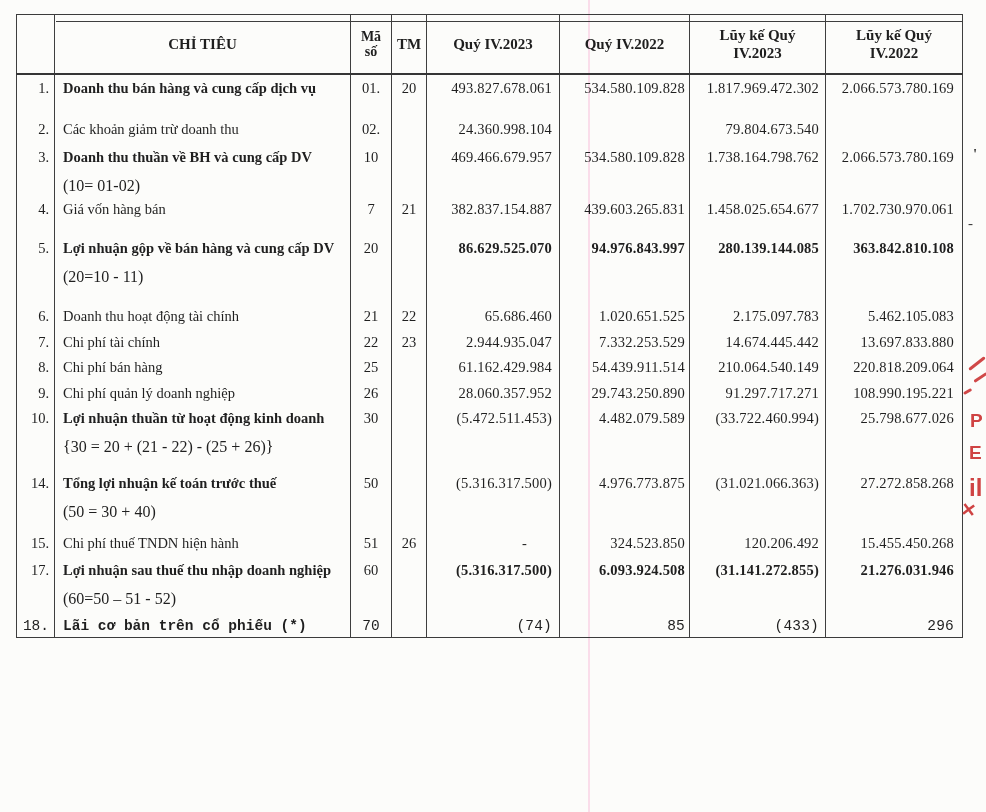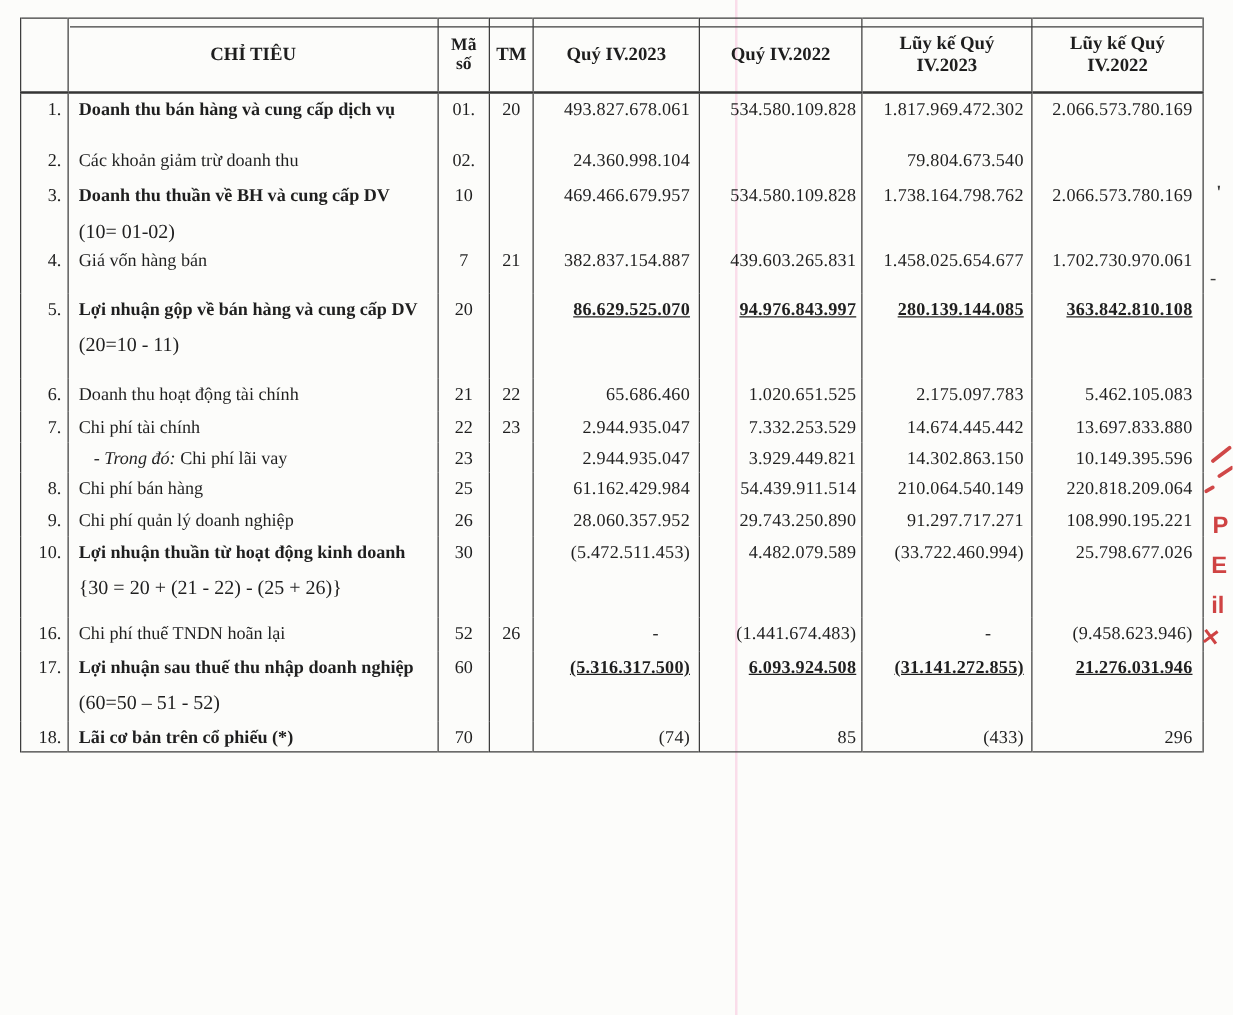--- a/index.html
+++ b/index.html
@@ -50,21 +50,21 @@
   .c-label{padding-left:8px !important;}
   .c-label.indent{padding-left:20px !important;}
   .bold .label-text{font-weight:bold;}
   .c-ma,.c-tm{text-align:center;font-size:14px;color:#2a2a2a;}
   .c-val{text-align:right;font-size:14px;color:#262626;letter-spacing:0.2px;}
   .c-v1{padding-right:7px !important;}
   .c-v2{padding-right:4px !important;}
   .c-v3{padding-right:6px !important;}
   .c-v4{padding-right:8px !important;}
   .c-val.dash{padding-right:32px !important;}
-  .vbold .c-val{font-weight:bold;text-decoration:underline;}
+  .vbold .c-val{font-weight:bold;}
   .sub-line{margin-top:9px;font-weight:normal;font-size:16px;}
   .italic-prefix{font-style:italic;}
 
   
   .top-line2{
     position:absolute;left:56px;top:21px;width:906px;height:1.3px;
     background:#3e3e3e;pointer-events:none;
   }
 
   
@@ -73,21 +73,21 @@
   .mark-dot{left:968px;top:215px;}
 
   
   .stamp{position:absolute;color:#cf4343;font-family:"Liberation Sans",sans-serif;font-weight:bold;}
   .stamp-stroke{position:absolute;background:#d04848;border-radius:2px;}
   .ss1{left:967px;top:362px;width:20px;height:3px;transform:rotate(-38deg);}
   .ss2{left:973px;top:376px;width:15px;height:3px;transform:rotate(-34deg);}
   .ss3{left:963px;top:390px;width:9px;height:2.5px;transform:rotate(-30deg);}
   .st-p{left:970px;top:410px;font-size:19px;}
   .st-e{left:969px;top:442px;font-size:19px;}
-  .st-il{left:969px;top:474px;font-size:19px;}
+  .st-il{left:969px;top:474px;font-size:24px;}
   .st-x{left:961px;top:499px;font-size:18px;transform:rotate(8deg);}
 </style>
 </head>
 <body>
 
 <div class="page">
 
   <div class="pink-line"></div>
   <div class="top-line2"></div>
 
@@ -187,30 +187,20 @@
         <tr style="height: 25px;">
           <td class="c-no">7.</td>
           <td class="c-label"><span class="label-text">Chi phí tài chính</span></td>
           <td class="c-ma">22</td>
           <td class="c-tm">23</td>
           <td class="c-val c-v1">2.944.935.047</td>
           <td class="c-val c-v2">7.332.253.529</td>
           <td class="c-val c-v3">14.674.445.442</td>
           <td class="c-val c-v4">13.697.833.880</td>
         </tr>
-        <tr style="height: 24px;">
-          <td class="c-no"></td>
-          <td class="c-label indent"><span class="italic-prefix">- Trong đó:  </span><span class="label-text">Chi phí lãi vay</span></td>
-          <td class="c-ma">23</td>
-          <td class="c-tm"></td>
-          <td class="c-val c-v1">2.944.935.047</td>
-          <td class="c-val c-v2">3.929.449.821</td>
-          <td class="c-val c-v3">14.302.863.150</td>
-          <td class="c-val c-v4">10.149.395.596</td>
-        </tr>
         <tr style="height: 26px;">
           <td class="c-no">8.</td>
           <td class="c-label"><span class="label-text">Chi phí bán hàng</span></td>
           <td class="c-ma">25</td>
           <td class="c-tm"></td>
           <td class="c-val c-v1">61.162.429.984</td>
           <td class="c-val c-v2">54.439.911.514</td>
           <td class="c-val c-v3">210.064.540.149</td>
           <td class="c-val c-v4">220.818.209.064</td>
         </tr>
@@ -227,41 +217,51 @@
         <tr class="bold" style="height: 65px; padding-left: 42px;">
           <td class="c-no">10.</td>
           <td class="c-label"><span class="label-text">Lợi nhuận thuần từ hoạt động kinh doanh</span><div class="sub-line">{30 = 20 + (21 - 22) - (25 + 26)}</div></td>
           <td class="c-ma">30</td>
           <td class="c-tm"></td>
           <td class="c-val c-v1">(5.472.511.453)</td>
           <td class="c-val c-v2">4.482.079.589</td>
           <td class="c-val c-v3">(33.722.460.994)</td>
           <td class="c-val c-v4">25.798.677.026</td>
         </tr>
+        <tr class="bold" style="height: 60px;">
+          <td class="c-no">14.</td>
+          <td class="c-label"><span class="label-text">Tổng lợi nhuận kế toán trước thuế</span><div class="sub-line">(50 = 30 + 40)</div></td>
+          <td class="c-ma">50</td>
+          <td class="c-tm"></td>
+          <td class="c-val c-v1">(5.316.317.500)</td>
+          <td class="c-val c-v2">4.976.773.875</td>
+          <td class="c-val c-v3">(31.021.066.363)</td>
+          <td class="c-val c-v4">27.272.858.268</td>
+        </tr>
         <tr style="height: 27px;">
-          <td class="c-no">16.</td>
-          <td class="c-label"><span class="label-text">Chi phí thuế TNDN hoãn lại</span></td>
-          <td class="c-ma">52</td>
+          <td class="c-no">15.</td>
+          <td class="c-label"><span class="label-text">Chi phí thuế TNDN hiện hành</span></td>
+          <td class="c-ma">51</td>
           <td class="c-tm">26</td>
           <td class="c-val c-v1 dash">-</td>
-          <td class="c-val c-v2">(1.441.674.483)</td>
-          <td class="c-val c-v3 dash">-</td>
-          <td class="c-val c-v4">(9.458.623.946)</td>
+          <td class="c-val c-v2">324.523.850</td>
+          <td class="c-val c-v3">120.206.492</td>
+          <td class="c-val c-v4">15.455.450.268</td>
         </tr>
         <tr class="bold vbold" style="height: 56px;">
           <td class="c-no">17.</td>
           <td class="c-label"><span class="label-text">Lợi nhuận sau thuế thu nhập doanh nghiệp</span><div class="sub-line">(60=50 – 51 - 52)</div></td>
           <td class="c-ma">60</td>
           <td class="c-tm"></td>
           <td class="c-val c-v1">(5.316.317.500)</td>
           <td class="c-val c-v2">6.093.924.508</td>
           <td class="c-val c-v3">(31.141.272.855)</td>
           <td class="c-val c-v4">21.276.031.946</td>
         </tr>
-        <tr class="bold" style="height: 24px;">
+        <tr class="bold" style="height: 24px; font-family: Liberation Mono, monospace;">
           <td class="c-no">18.</td>
           <td class="c-label"><span class="label-text">Lãi cơ bản trên cổ phiếu (*)</span></td>
           <td class="c-ma">70</td>
           <td class="c-tm"></td>
           <td class="c-val c-v1">(74)</td>
           <td class="c-val c-v2">85</td>
           <td class="c-val c-v3">(433)</td>
           <td class="c-val c-v4">296</td>
         </tr>
       </tbody>

